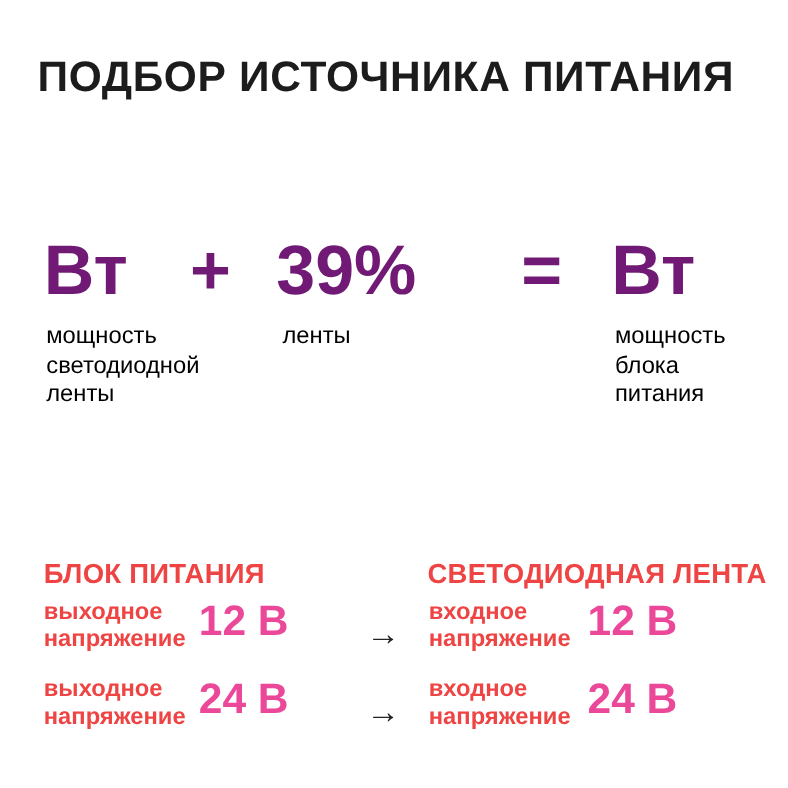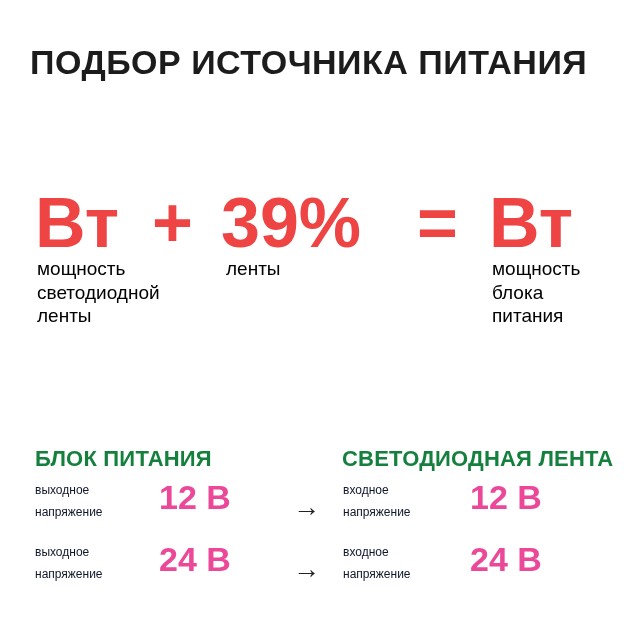--- a/index.html
+++ b/index.html
@@ -20,24 +20,24 @@
     font-size: 34px;
     font-weight: 700;
     letter-spacing: 0.5px;
     color: #1c1c1c;
     white-space: nowrap;
   }
 
   
   .big {
     top: 188px;
-    font-size: 70px;
+    font-size: 56px;
     font-weight: 700;
     line-height: 1;
-    color: #ef4444;
+    color: #701a75;
     white-space: nowrap;
   }
   .pos-wt1 { left: 35px; }
   .pos-plus { left: 152px; }
   .pos-pct { left: 221px; }
   .pos-eq { left: 417px; }
   .pos-wt2 { left: 489px; }
 
   
   .flabel {
@@ -51,31 +51,31 @@
   .pos-fl1 { left: 37px; }
   .pos-fl2 { left: 226px; }
   .pos-fl3 { left: 492px; }
 
   
   .colhead {
     top: 446px;
     font-size: 22px;
     font-weight: 700;
     letter-spacing: 0.2px;
-    color: #15803d;
+    color: #ef4444;
     white-space: nowrap;
   }
   .pos-ch1 { left: 35px; }
   .pos-ch2 { left: 342px; }
 
   .rlabel {
-    font-size: 12px;
+    font-size: 19px;
     line-height: 22px;
-    font-weight: 400;
-    color: #0f172a;
+    font-weight: 700;
+    color: #ef4444;
     white-space: pre-line;
   }
   .rvalue {
     font-size: 34px;
     font-weight: 700;
     line-height: 1;
     color: #ec4899;
     white-space: nowrap;
   }
   .arrow {

